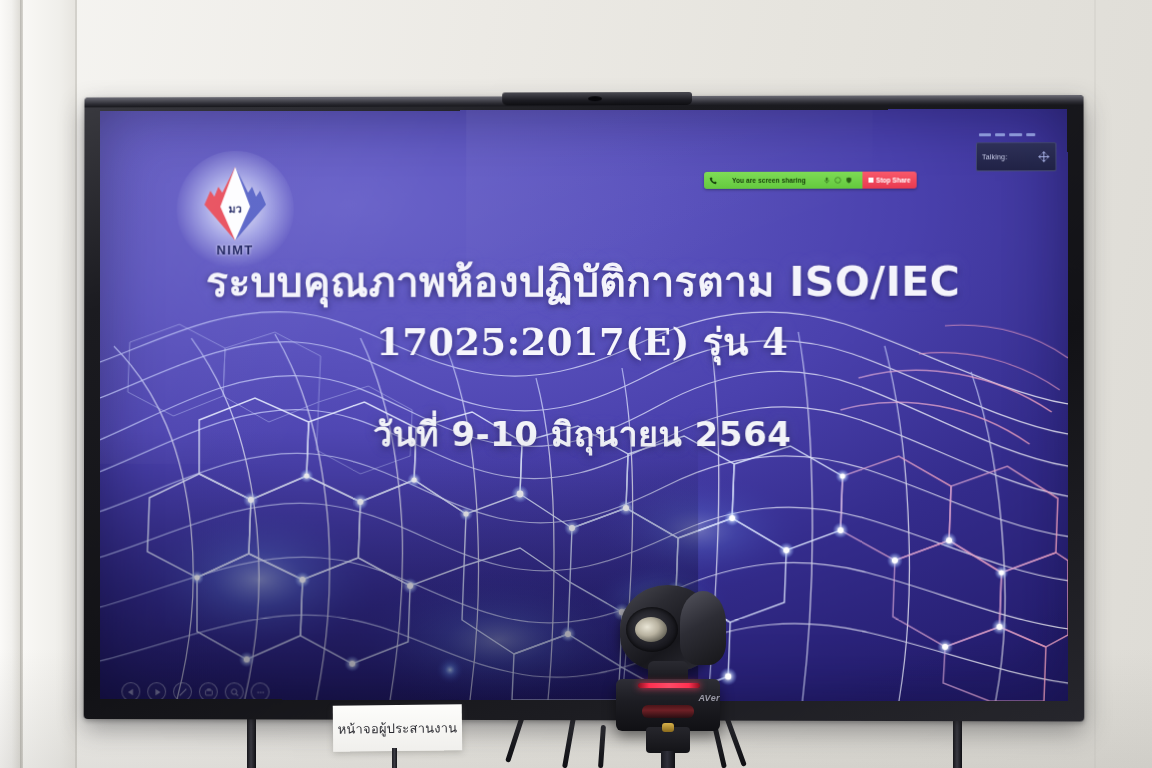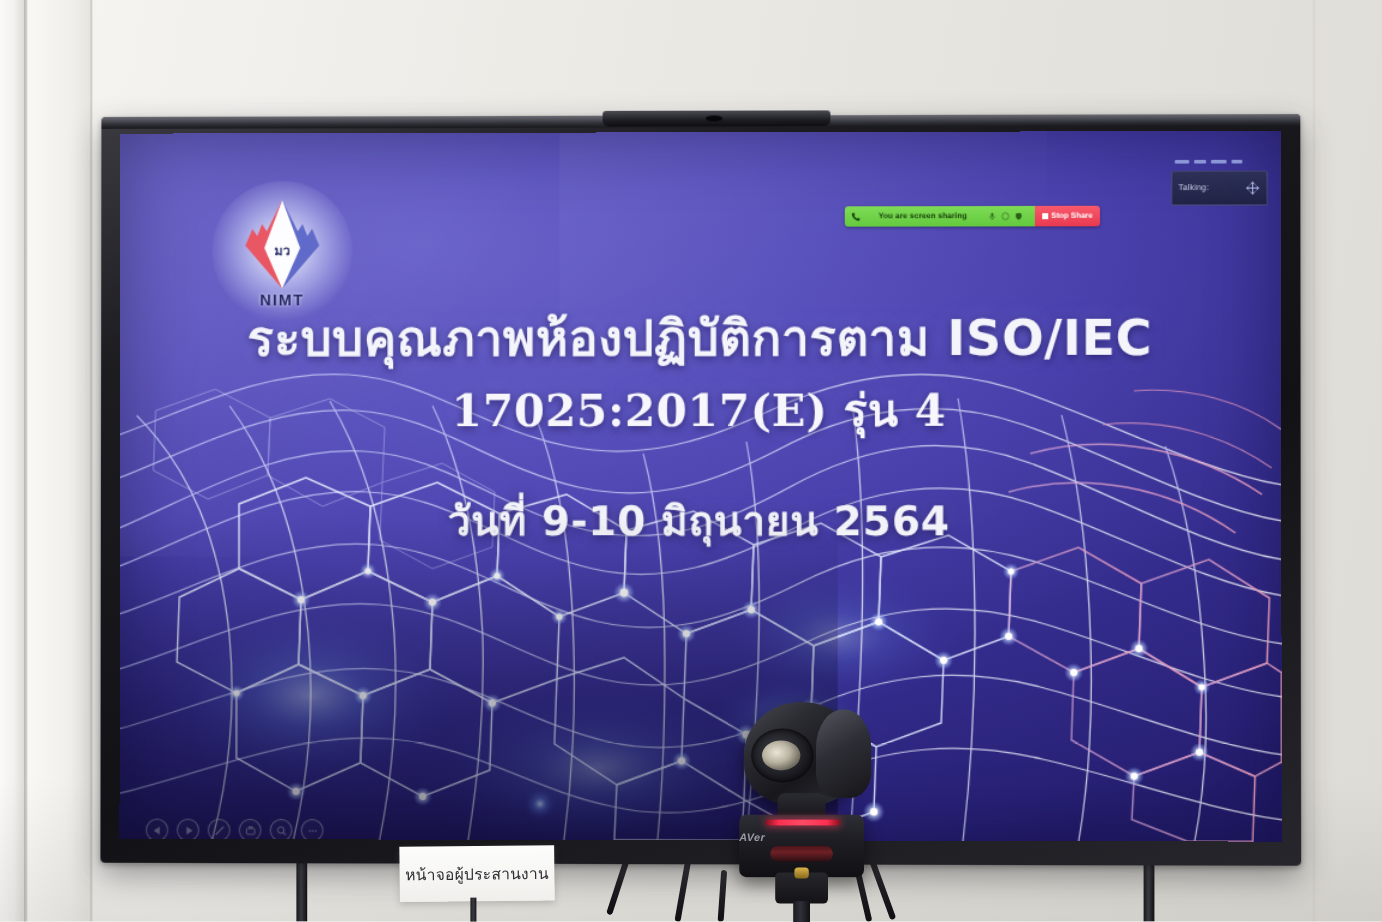--- a/index.html
+++ b/index.html
@@ -238,21 +238,21 @@
     border-radius:6px;
     box-shadow:0 6px 14px rgba(0,0,0,.45);
   }
   #cam-led {
     position:absolute; left:22px; top:4px; width:62px; height:5px;
     background:linear-gradient(90deg,#8a1020,#ff3050 18%,#ff4a66 50%,#ff3050 82%,#8a1020);
     border-radius:3px;
     box-shadow:0 0 7px rgba(255,60,90,.85);
   }
   #cam-brand {
-    position:absolute; left:0; top:14px; width:104px; text-align:left;
+    position:absolute; left:0; top:14px; width:104px; text-align:right;
     color:#9a9aa6; font-size:9px; font-weight:700; font-style:italic;
     letter-spacing:.4px;
   }
   #cam-ir {
     position:absolute; left:26px; top:26px; width:52px; height:13px;
     background:linear-gradient(180deg,#4a1418,#6e2026 40%,#2a0e12);
     border-radius:6px;
   }
   #cam-mount {
     position:absolute; left:40px; top:142px; width:44px; height:26px;

